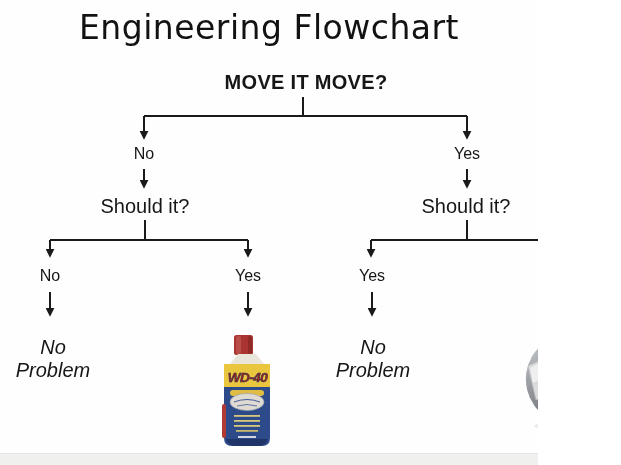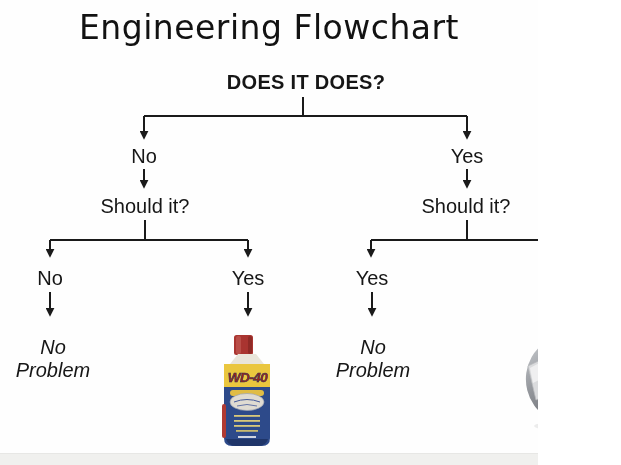--- a/index.html
+++ b/index.html
@@ -15,41 +15,41 @@
   .root-q{
     position:absolute;top:71px;left:306px;transform:translateX(-50%);
     font-weight:700;font-size:20px;letter-spacing:.3px;white-space:nowrap;
   }
   .q{
     position:absolute;transform:translateX(-50%);
     font-size:20px;white-space:nowrap;
   }
   .lbl{
     position:absolute;transform:translateX(-50%);
-    font-size:20px;white-space:nowrap;
+    font-size:16px;white-space:nowrap;
   }
   .leaf{
     position:absolute;width:84px;text-align:center;
     font-size:20px;line-height:23px;font-style:italic;
   }
   .connectors{position:absolute;left:0;top:0;}
   .item{position:absolute;}
   .bottom-strip{
     position:absolute;left:0;top:453px;width:621px;height:12px;
     background:#f0f0ee;border-top:1px solid #e7e7e5;
   }
 </style>
 </head>
 <body>
 
 <div class="canvas">
 
   <h1 class="title">Engineering Flowchart</h1>
 
-  <div class="root-q">DOES IT DOES?</div>
+  <div class="root-q">MOVE IT MOVE?</div>
 
   <svg class="connectors" width="621" height="465" viewBox="0 0 621 465" aria-hidden="true">
     <defs>
       <marker id="ah" viewBox="0 0 10 10" refX="7" refY="5" markerWidth="9" markerHeight="9" orient="auto" markerUnits="userSpaceOnUse">
         <path d="M0,0 L10,5 L0,10 Z" fill="#1a1a1a"></path>
       </marker>
     </defs>
     <g stroke="#1a1a1a" stroke-width="2" fill="none">
 
       <path d="M303,97 V116"></path>

